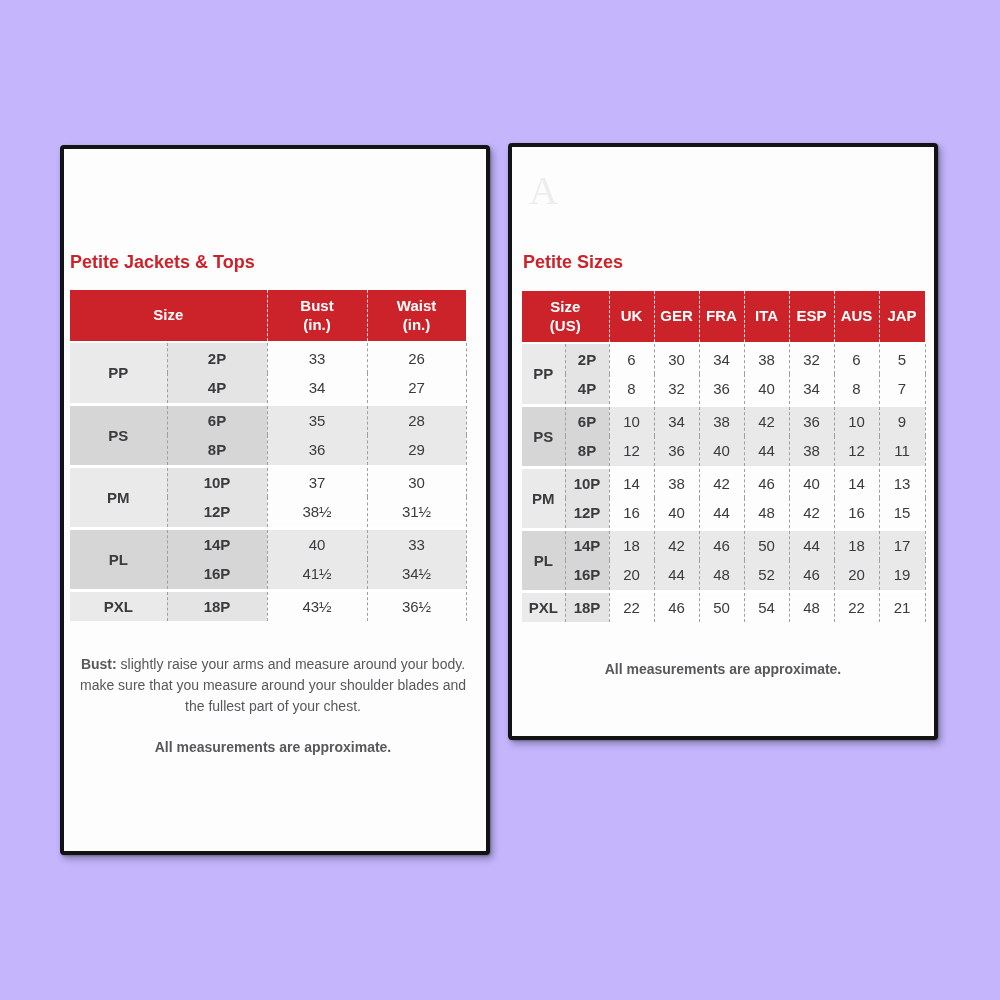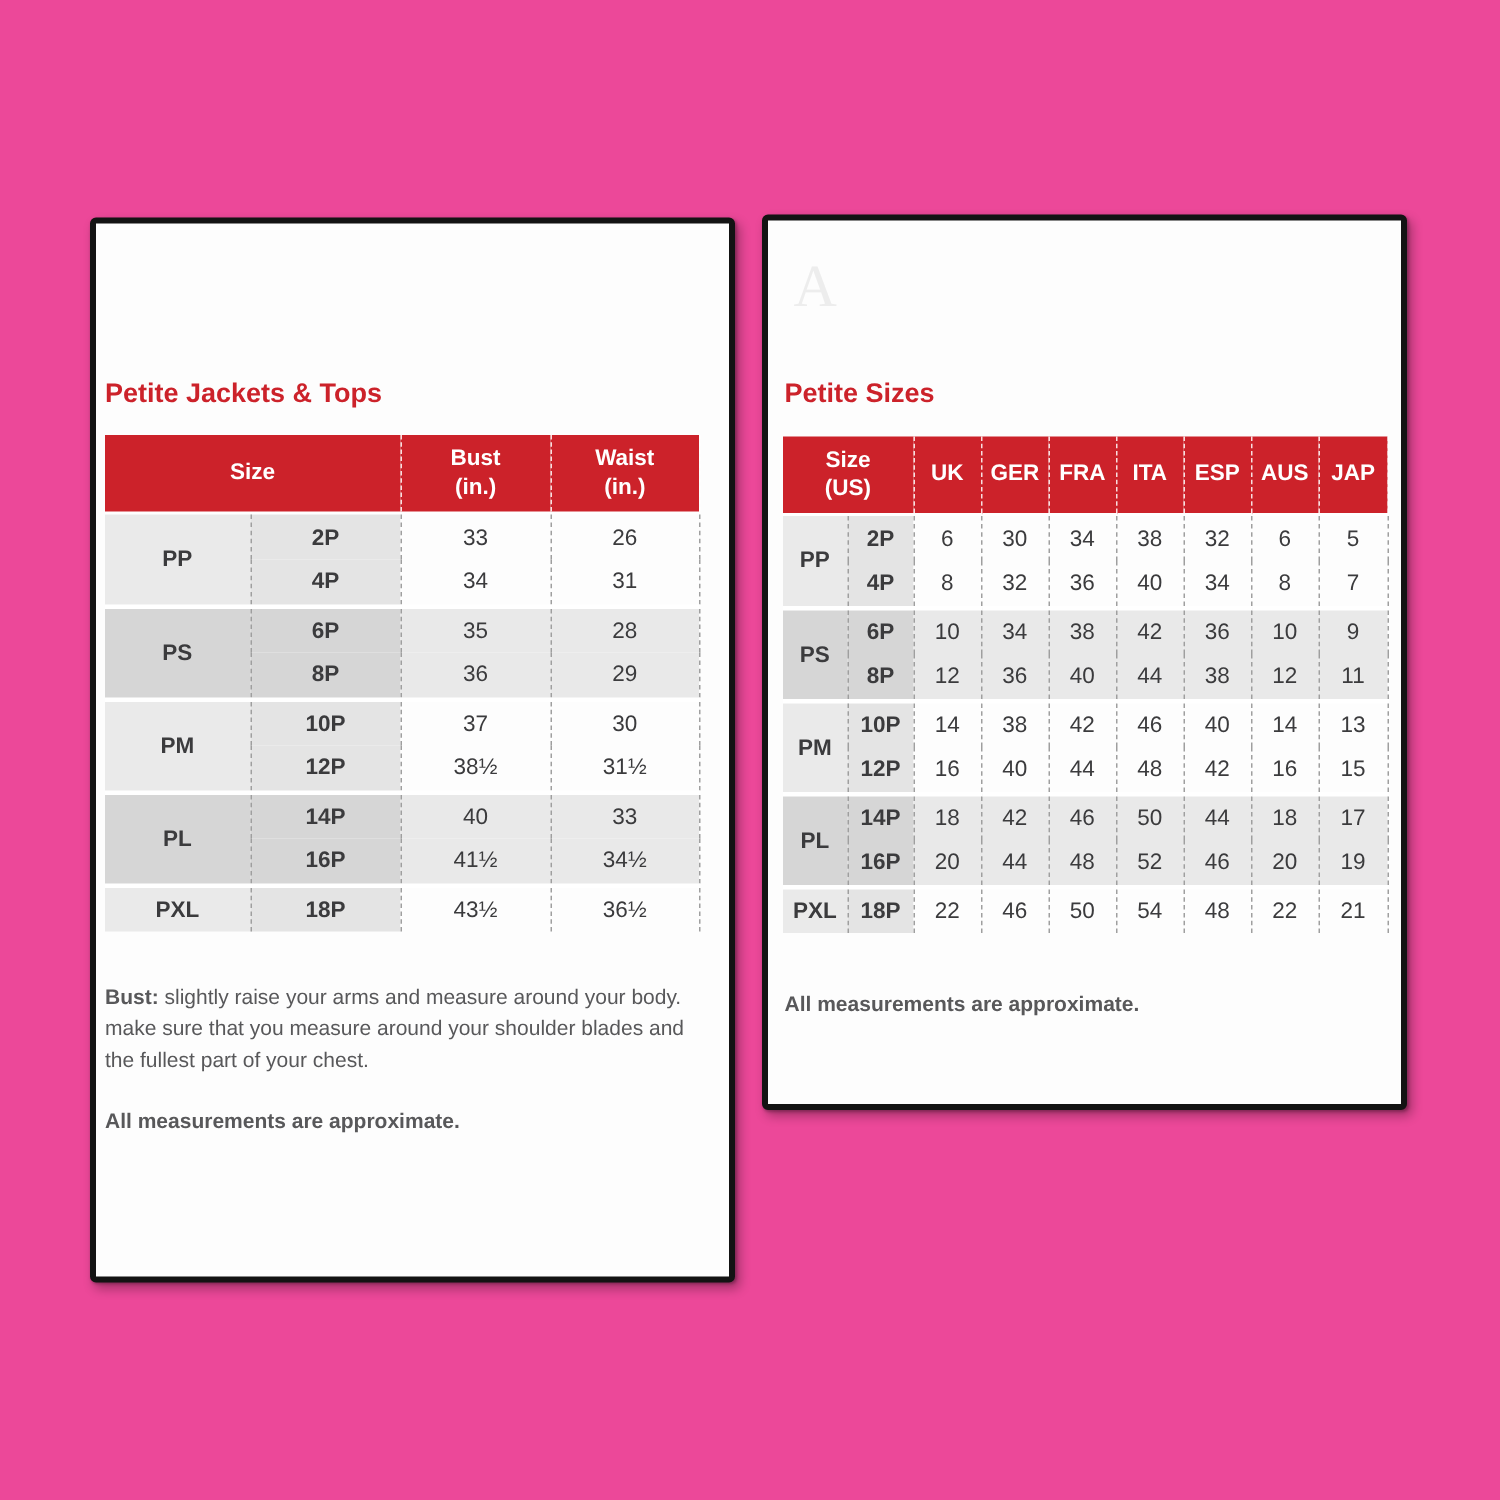--- a/index.html
+++ b/index.html
@@ -1,17 +1,17 @@
 <!DOCTYPE html>
 <html style="--red: #cc222a; --cell-text: #3b3b3d; --note-text: #58585a; --bl-label: #eaeaea; --bl-size: #e4e4e4; --bl-val: #fdfdfd; --bd-label: #d6d6d6; --bd-val: #e9e9e9; --dash: #9f9f9f; --panel-border: #131313; --watermark: #ededed;"><head>
 <meta charset="utf-8">
 <style>
   html,body { margin:0; padding:0; background:#ffffff; }
   .canvas {
-    position:relative; width:1000px; height:1000px; background:#ec4899;
+    position:relative; width:1000px; height:1000px; background:#c4b5fd;
     font-family:"Liberation Sans", sans-serif; overflow:hidden;
   }
   .panel {
     position:absolute; background:#fdfdfd;
     border:4px solid var(--panel-border, #131313);
     border-radius:4px;
     box-shadow:3px 4px 7px rgba(0,0,0,0.30), 1px 1px 2px rgba(0,0,0,0.25);
     box-sizing:border-box;
   }
   .panel-left  { left:60px;  top:145px; width:430px; height:710px; }
@@ -57,21 +57,21 @@
   .sizetable tbody tr.first-row td { border-top:2px solid #ffffff; }
   .sizetable tbody tr.band-first td { border-top:3px solid #ffffff; }
 
   tr.band-light td.lab  { background:var(--bl-label,#eaeaea); }
   tr.band-light td.size { background:var(--bl-size,#e4e4e4);margin-top:36px; }
   tr.band-light td.val  { background:var(--bl-val,#fdfdfd); }
   tr.band-dark  td.lab,
   tr.band-dark  td.size { background:var(--bd-label,#d6d6d6); }
   tr.band-dark  td.val  { background:var(--bd-val,#e9e9e9); }
 
-  .notes { position:absolute; }
+  .notes { position:absolute;text-align:center; }
   .panel-left  .notes { left:6px;  top:505px; width:406px; }
   .panel-right .notes { left:11px; top:512px; width:400px; }
   .notes p {
     margin:0 0 20px 0; color:var(--note-text,#58585a);
     font-size:14px; line-height:21px;
   }
   .panel-right .notes p { margin-bottom:16px; }
   .notes .lead { font-weight:700; }
   .notes p.boldline { font-weight:700; }
 </style>
@@ -100,21 +100,21 @@
       <tbody id="left-tbody">
           <tr class="band-light first-row">
             <td class="lab" rowspan="2">PP</td>
             <td class="size">2P</td>
             <td class="val">33</td>
             <td class="val">26</td>
           </tr>
           <tr class="band-light">
             <td class="size">4P</td>
             <td class="val">34</td>
-            <td class="val">31</td>
+            <td class="val">27</td>
           </tr>
           <tr class="band-dark band-first">
             <td class="lab" rowspan="2">PS</td>
             <td class="size">6P</td>
             <td class="val">35</td>
             <td class="val">28</td>
           </tr>
           <tr class="band-dark">
             <td class="size">8P</td>
             <td class="val">36</td>

